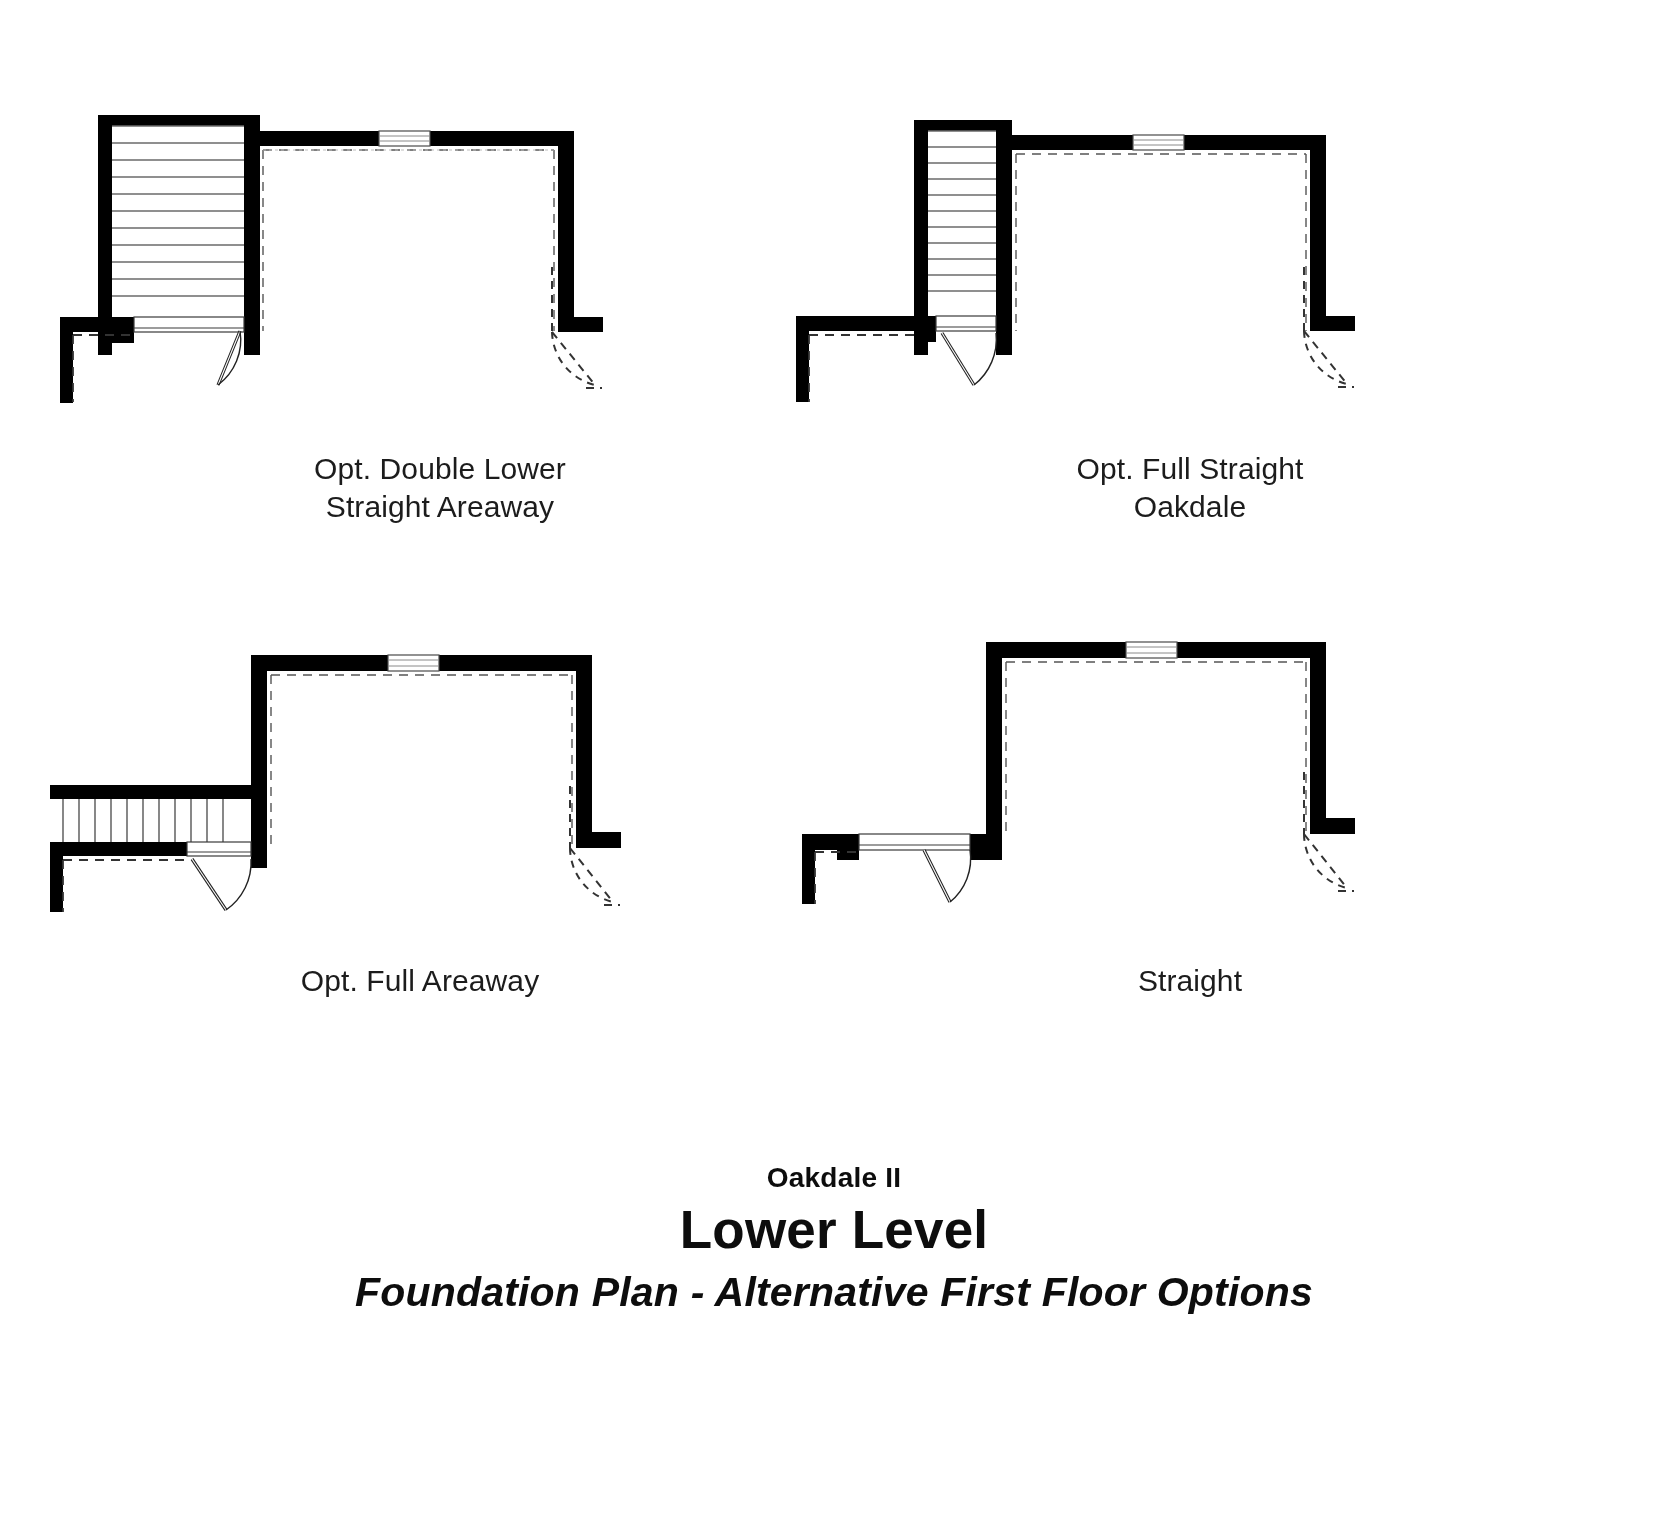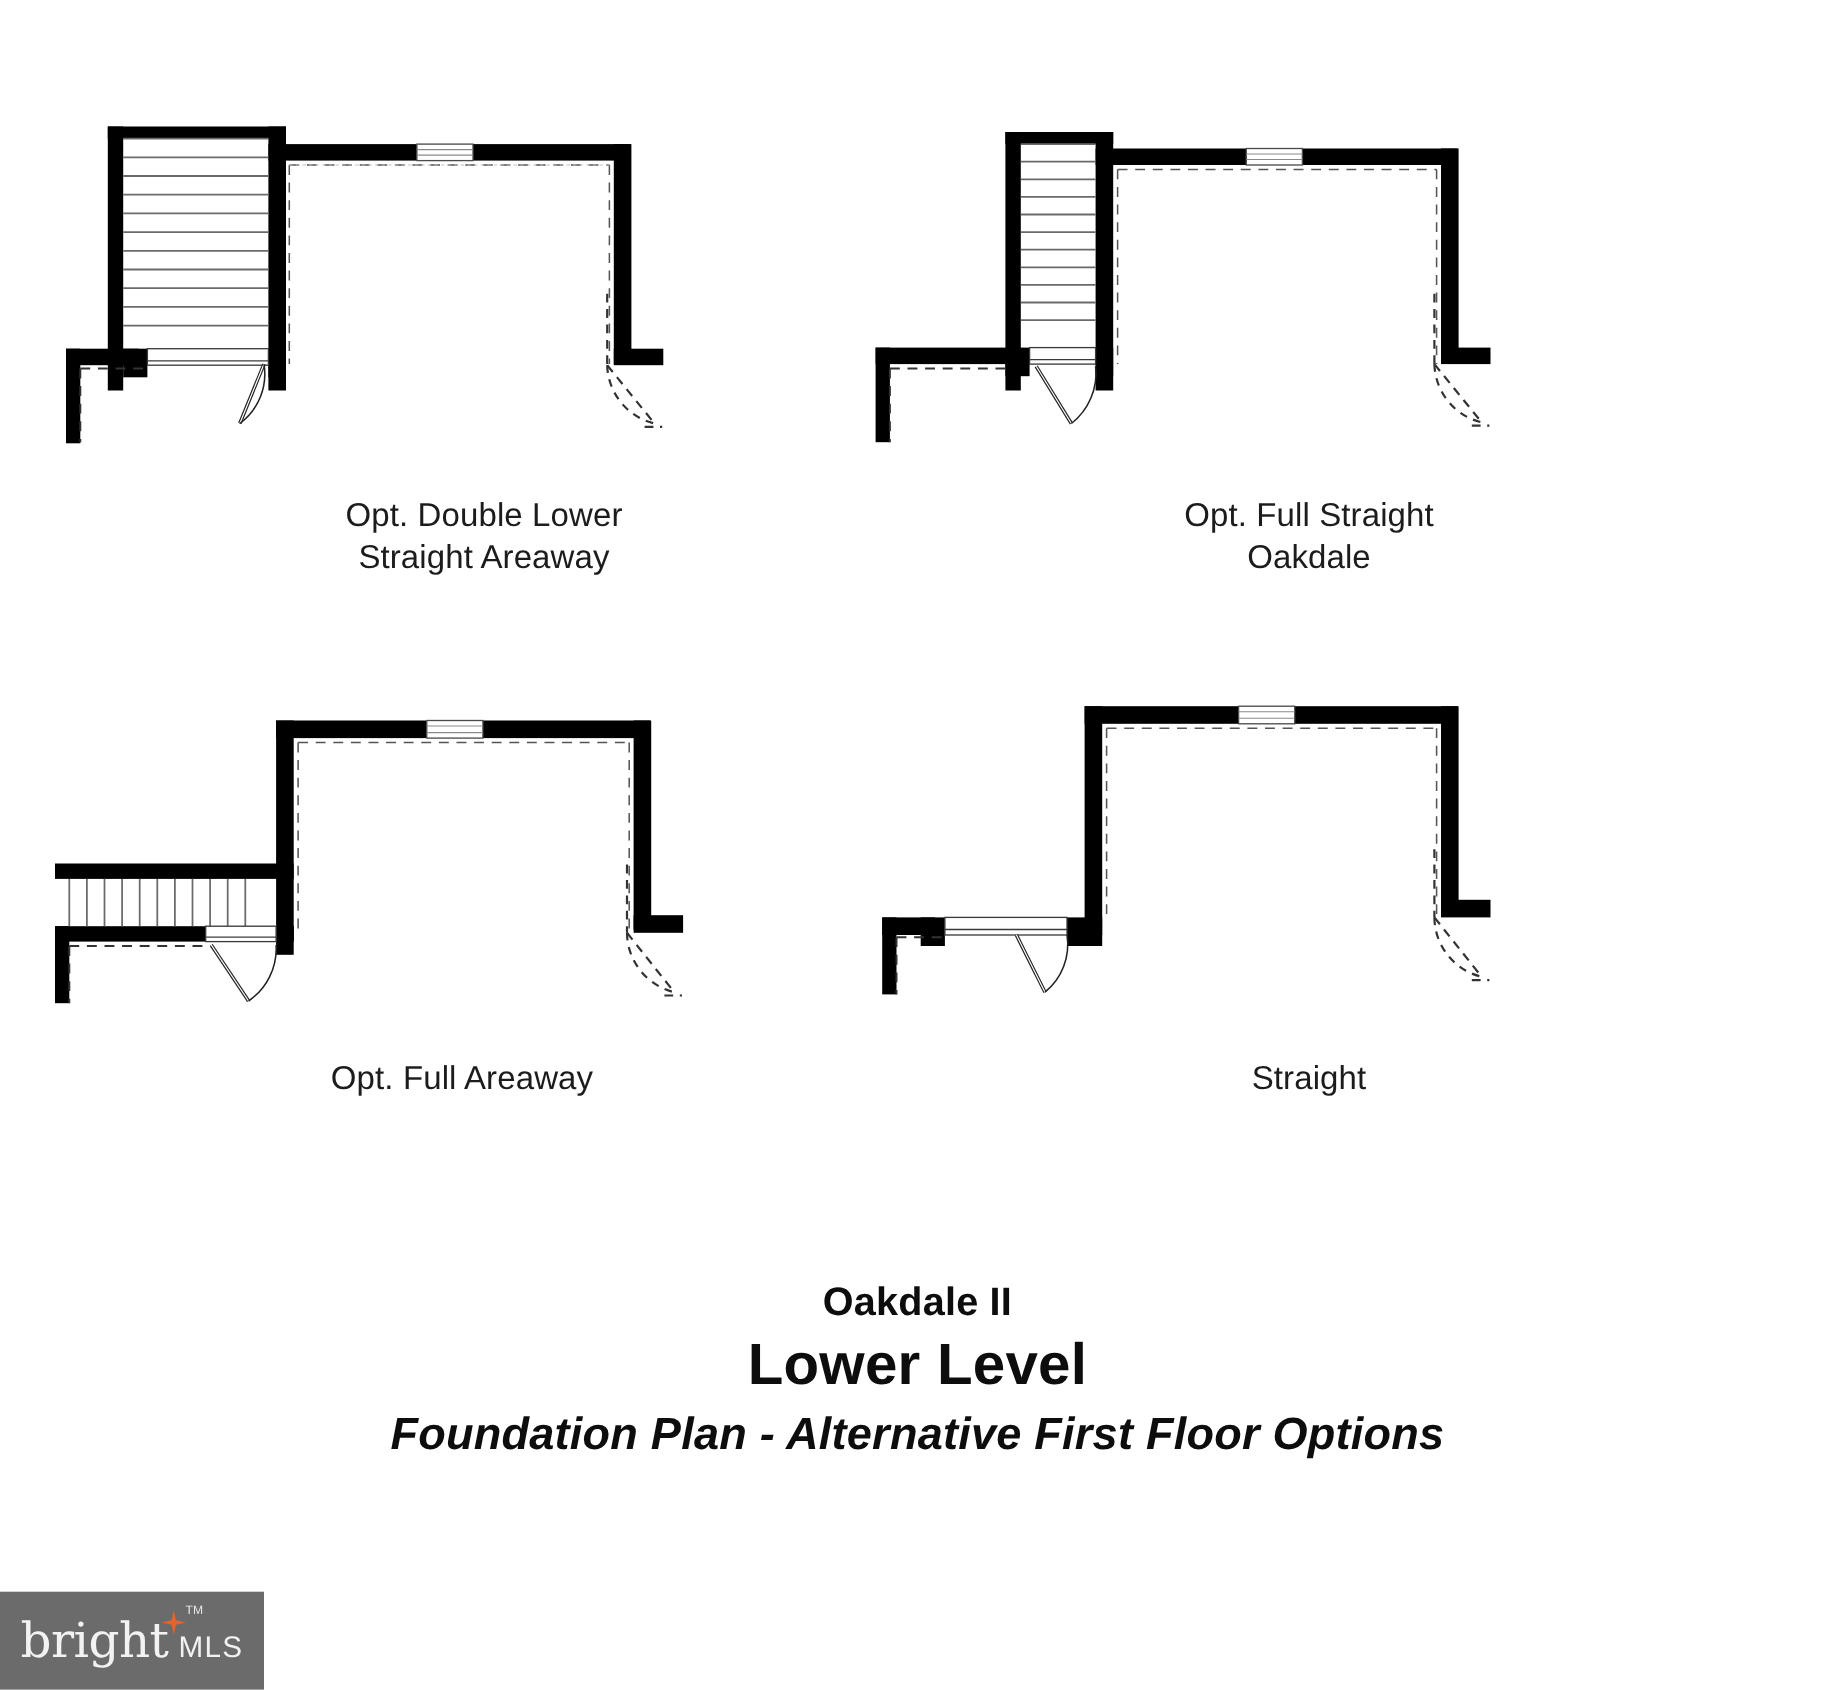--- a/index.html
+++ b/index.html
@@ -73,21 +73,21 @@
   .title-block {
     position: absolute;
     left: 0;
     top: 1160px;
     width: 1668px;
     text-align: center;
     font-family: "Liberation Sans", sans-serif;
     font-weight: bold;
     color: #0d0d0d;
   }
-  .title-1 { font-size: 36px; line-height: 1.30; display: block; letter-spacing: 0.2px; }
+  .title-1 { font-size: 28px; line-height: 1.30; display: block; letter-spacing: 0.2px; }
   .title-2 { font-size: 53px; line-height: 1.30; display: block; letter-spacing: 0.2px; }
   .title-3 { font-size: 41px; line-height: 1.32; display: block; letter-spacing: 0.2px; font-style: italic; }
 
   
   .watermark {
     position: absolute;
     left: 0;
     top: 1447px;
     width: 240px;
     height: 89px;
@@ -427,24 +427,14 @@
     </div>
 
   </div>
 
   <div class="title-block">
     <span class="title-1">Oakdale II</span>
     <span class="title-2">Lower Level</span>
     <span class="title-3">Foundation Plan - Alternative First Floor Options</span>
   </div>
 
-  <div class="watermark">
-    <div class="wm-inner">
-      <span class="wm-bright">bright</span>
-      <span class="wm-mls">MLS</span>
-      <svg class="wm-star" viewBox="0 0 24 24">
-        <path d="M12 0 L14.2 9.8 L24 12 L14.2 14.2 L12 24 L9.8 14.2 L0 12 L9.8 9.8 Z" fill="#e8622a"></path>
-      </svg>
-      <span class="wm-tm">TM</span>
-    </div>
-  </div>
 
 </div>
 
 </body></html>

